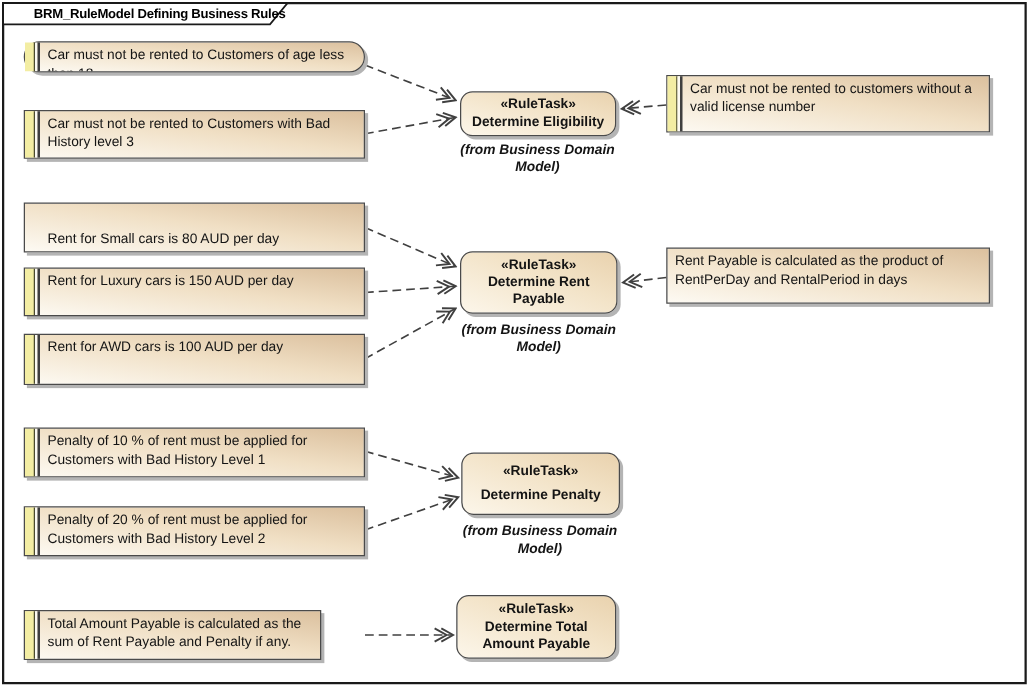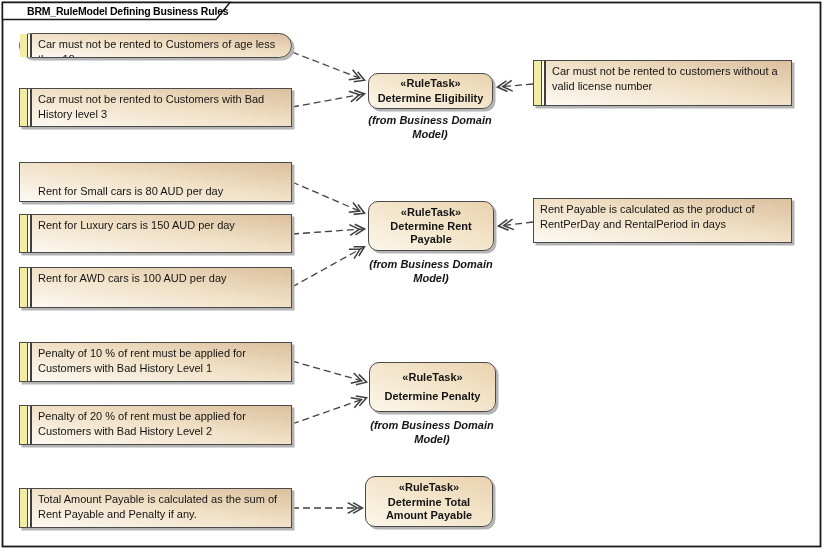--- a/index.html
+++ b/index.html
@@ -129,21 +129,21 @@
     <div class="note-text">Penalty of 10 % of rent must be applied for Customers with Bad History Level 1</div>
   </div>
 
   <div class="note" style="left:19px; top:405px; width:273px; height:40px;">
     <div class="note-strip"></div>
     <div class="note-gap"></div>
     <div class="note-bar"></div>
     <div class="note-text">Penalty of 20 % of rent must be applied for Customers with Bad History Level 2</div>
   </div>
 
-  <div class="note" style="left:19px; top:488px; width:273px; height:40px;">
+  <div class="note" style="left:19px; top:488px; width:238px; height:40px;">
     <div class="note-strip"></div>
     <div class="note-gap"></div>
     <div class="note-bar"></div>
     <div class="note-text">Total Amount Payable is calculated as the sum of Rent Payable and Penalty if any.</div>
   </div>
 
   <div class="task" style="left:368px; top:73px; width:125px; height:36px;">
     <div>«RuleTask»</div>
     <div>Determine Eligibility</div>
   </div>

